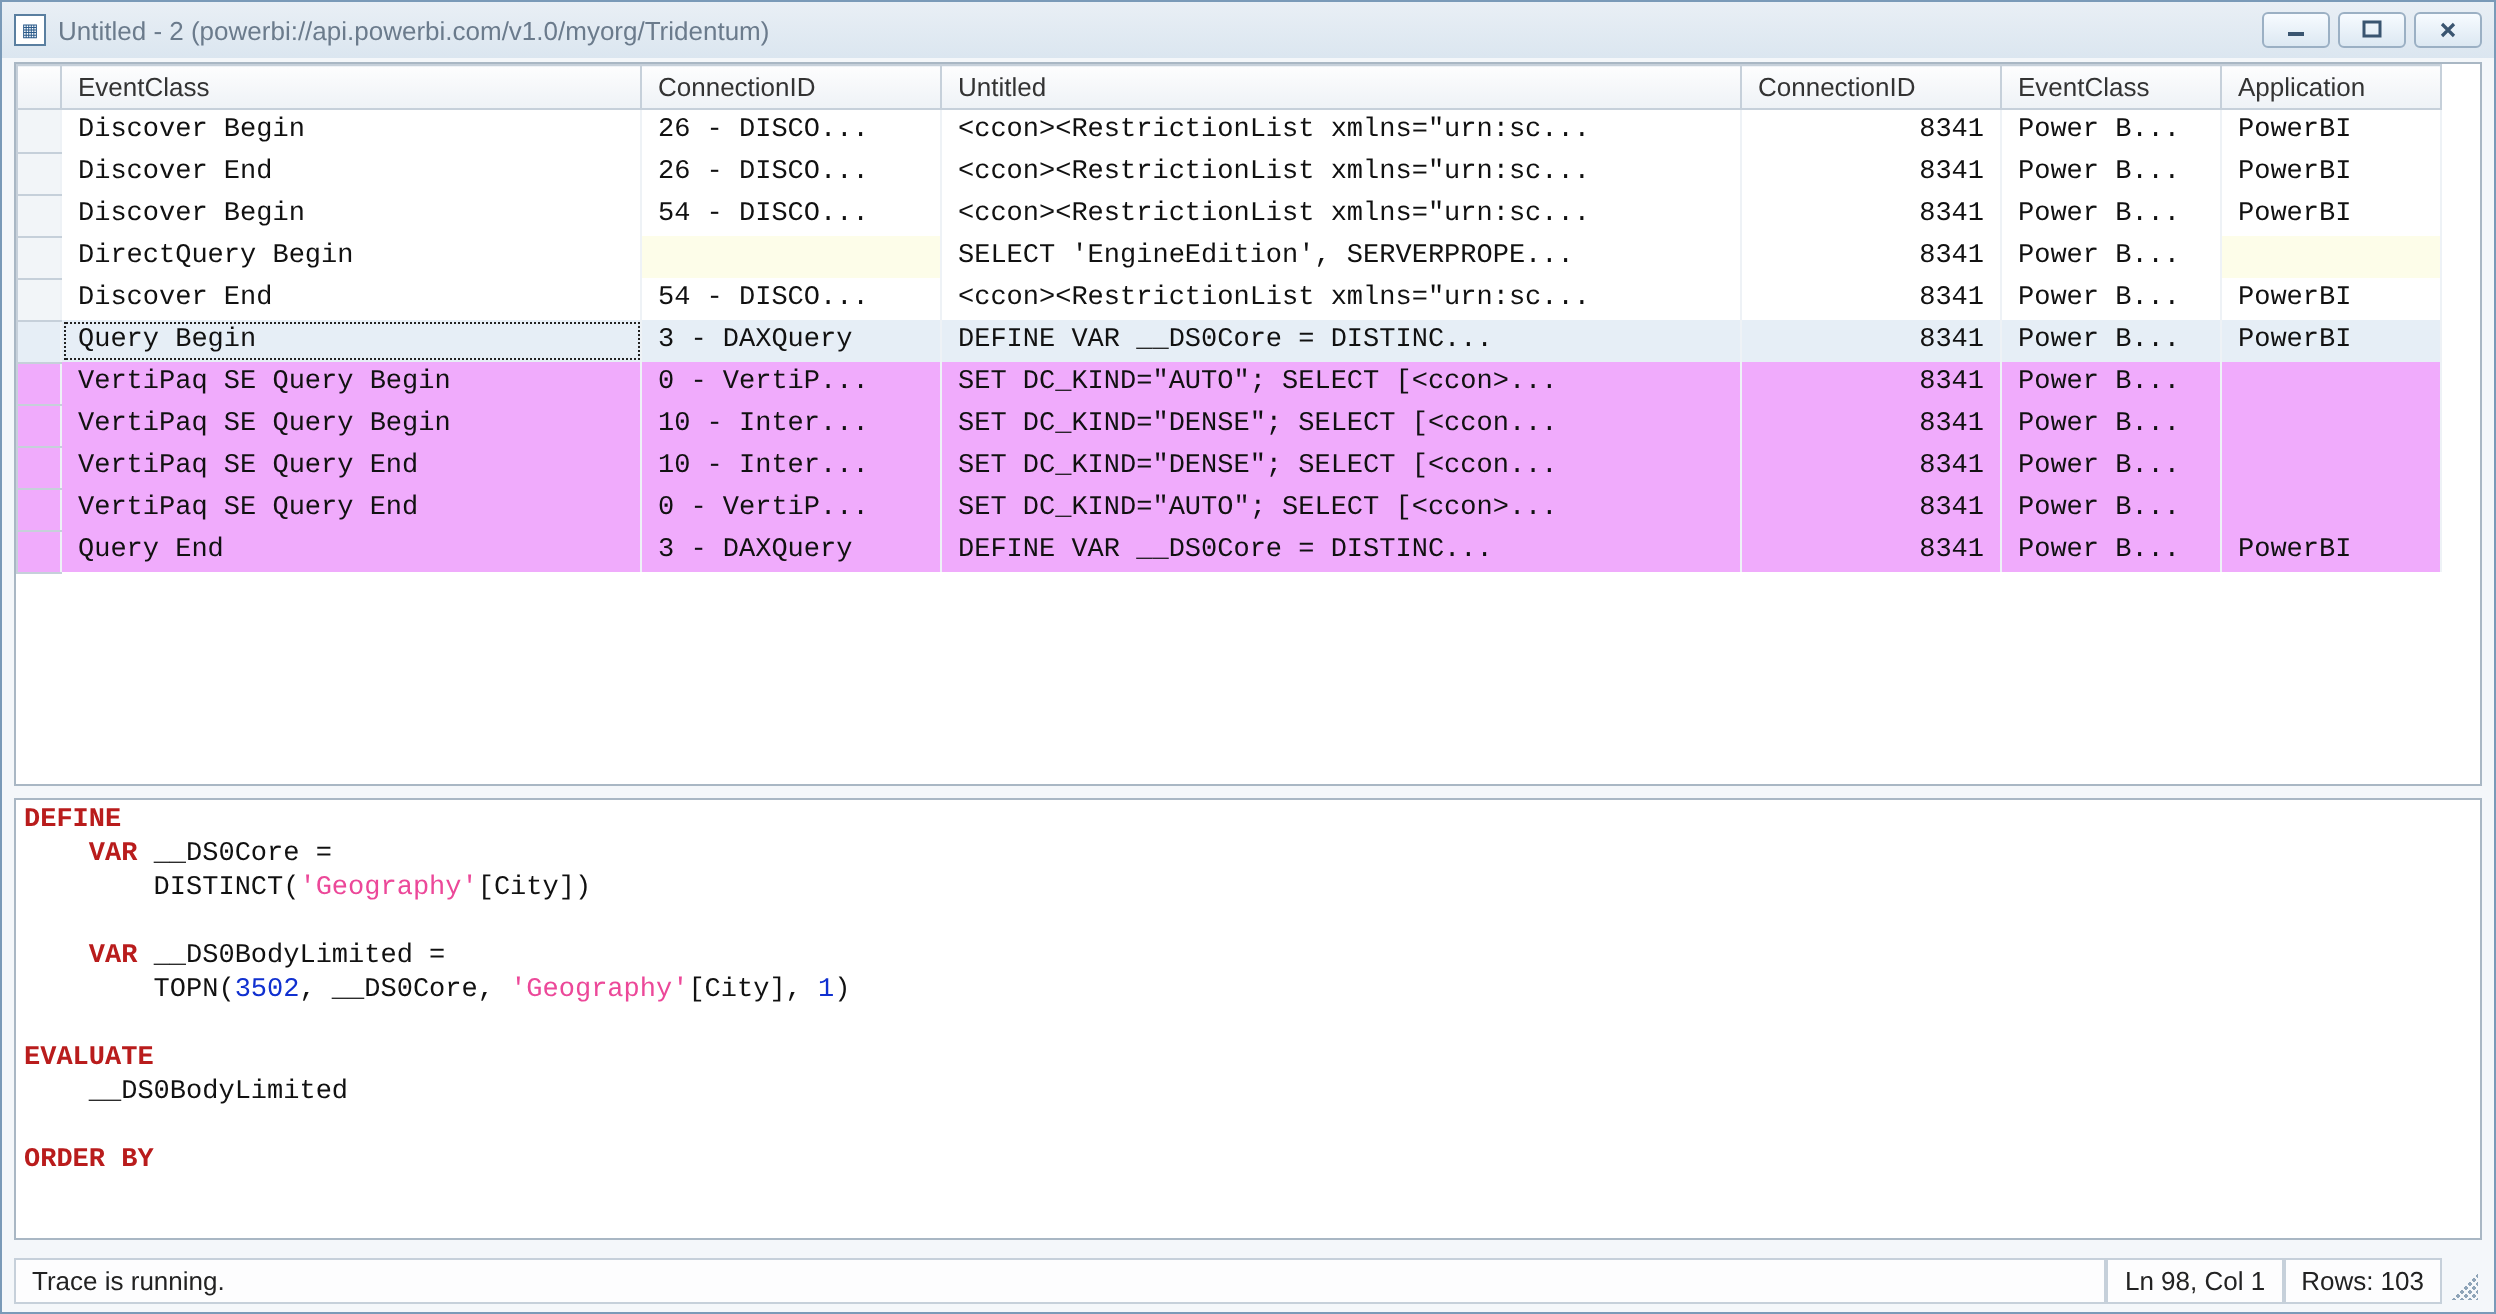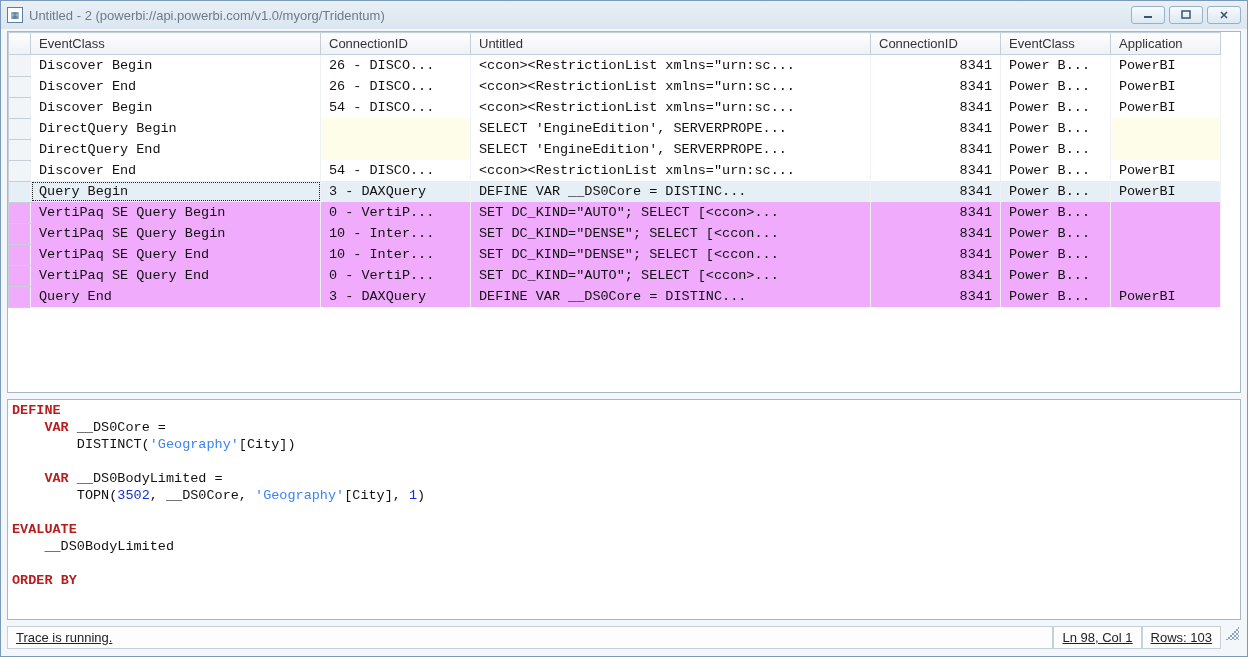--- a/index.html
+++ b/index.html
@@ -109,29 +109,28 @@
     overflow: auto;
     padding: 2px 4px;
     font-family: Consolas, "Courier New", monospace;
     font-size: 13.5px;
     line-height: 17px;
     white-space: pre;
     color: #111;
     min-height: 0;
   }
   .kw { color: #b91c1c; font-weight: bold; }
-  .str { color: #3b82f6; }
+  .str { color: #ec4899; }
   .num { color: #1030d0; }
 
   .statusbar {
     height: 26px;
     margin: 4px 6px 4px 6px;
-    display: flex; align-items: flex-start;
+    display: flex; align-items: flex-end;
     font-size: 13px;
-    text-decoration: underline;
   }
   .status-cell {
     border: 1px solid #c6d0da;
     padding: 3px 8px;
     display: flex; align-items: center;
     background: #fdfdfe;
   }
   .status-main { flex: 1; }
   .status-grip {
     width: 20px;
@@ -223,29 +222,20 @@
                 <td class="col-rowhead"></td>
                 <td class="col-event">DirectQuery Begin</td>
                 <td class="col-sub cell-yellow"></td>
                 <td class="col-text"> SELECT 'EngineEdition', SERVERPROPE...</td>
                 <td class="col-conn">8341</td>
                 <td class="col-nt">Power B...</td>
                 <td class="col-app cell-yellow"></td>
               </tr>
               <tr class="">
                 <td class="col-rowhead"></td>
-                <td class="col-event">DirectQuery End</td>
-                <td class="col-sub cell-yellow"></td>
-                <td class="col-text"> SELECT 'EngineEdition', SERVERPROPE...</td>
-                <td class="col-conn">8341</td>
-                <td class="col-nt">Power B...</td>
-                <td class="col-app cell-yellow"></td>
-              </tr>
-              <tr class="">
-                <td class="col-rowhead"></td>
                 <td class="col-event">Discover End</td>
                 <td class="col-sub">54 - DISCO...</td>
                 <td class="col-text">&lt;ccon&gt;&lt;RestrictionList xmlns="urn:sc...</td>
                 <td class="col-conn">8341</td>
                 <td class="col-nt">Power B...</td>
                 <td class="col-app">PowerBI</td>
               </tr>
               <tr class="row-hl row-sel">
                 <td class="col-rowhead"></td>
                 <td class="col-event">Query Begin</td>

